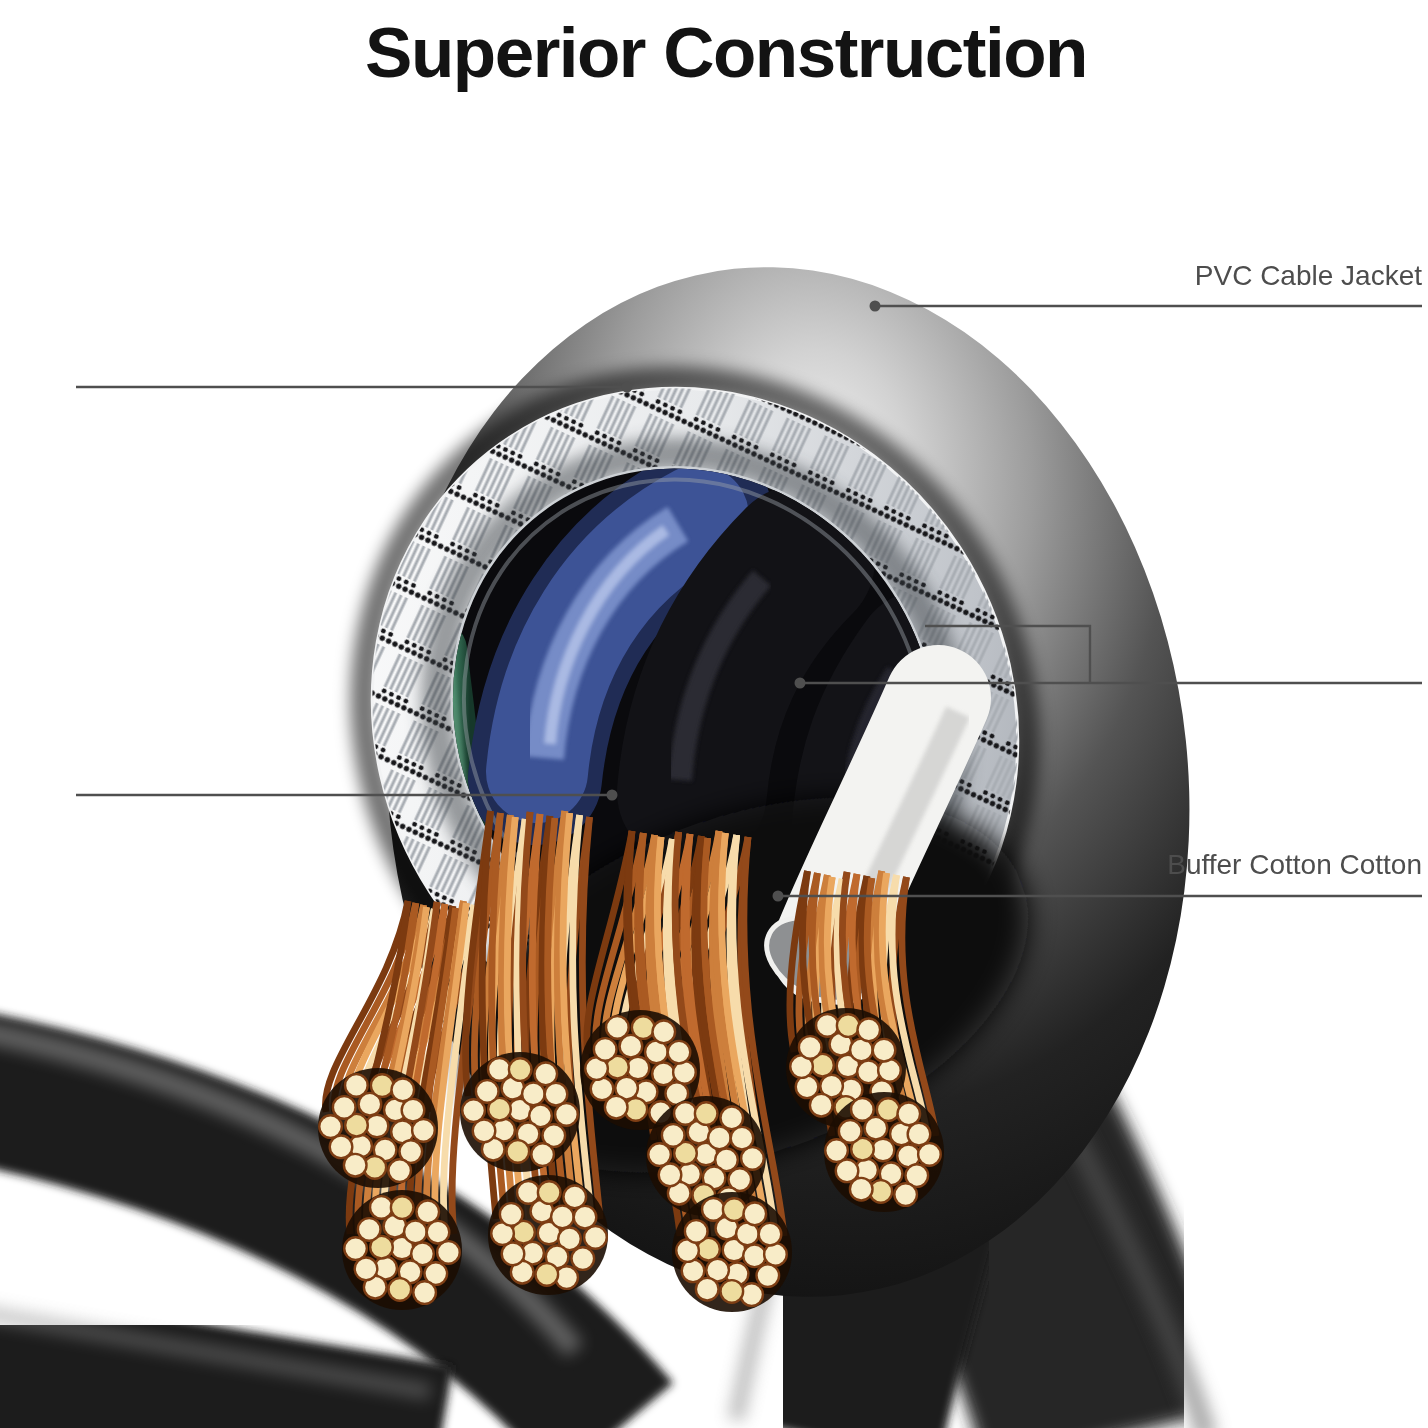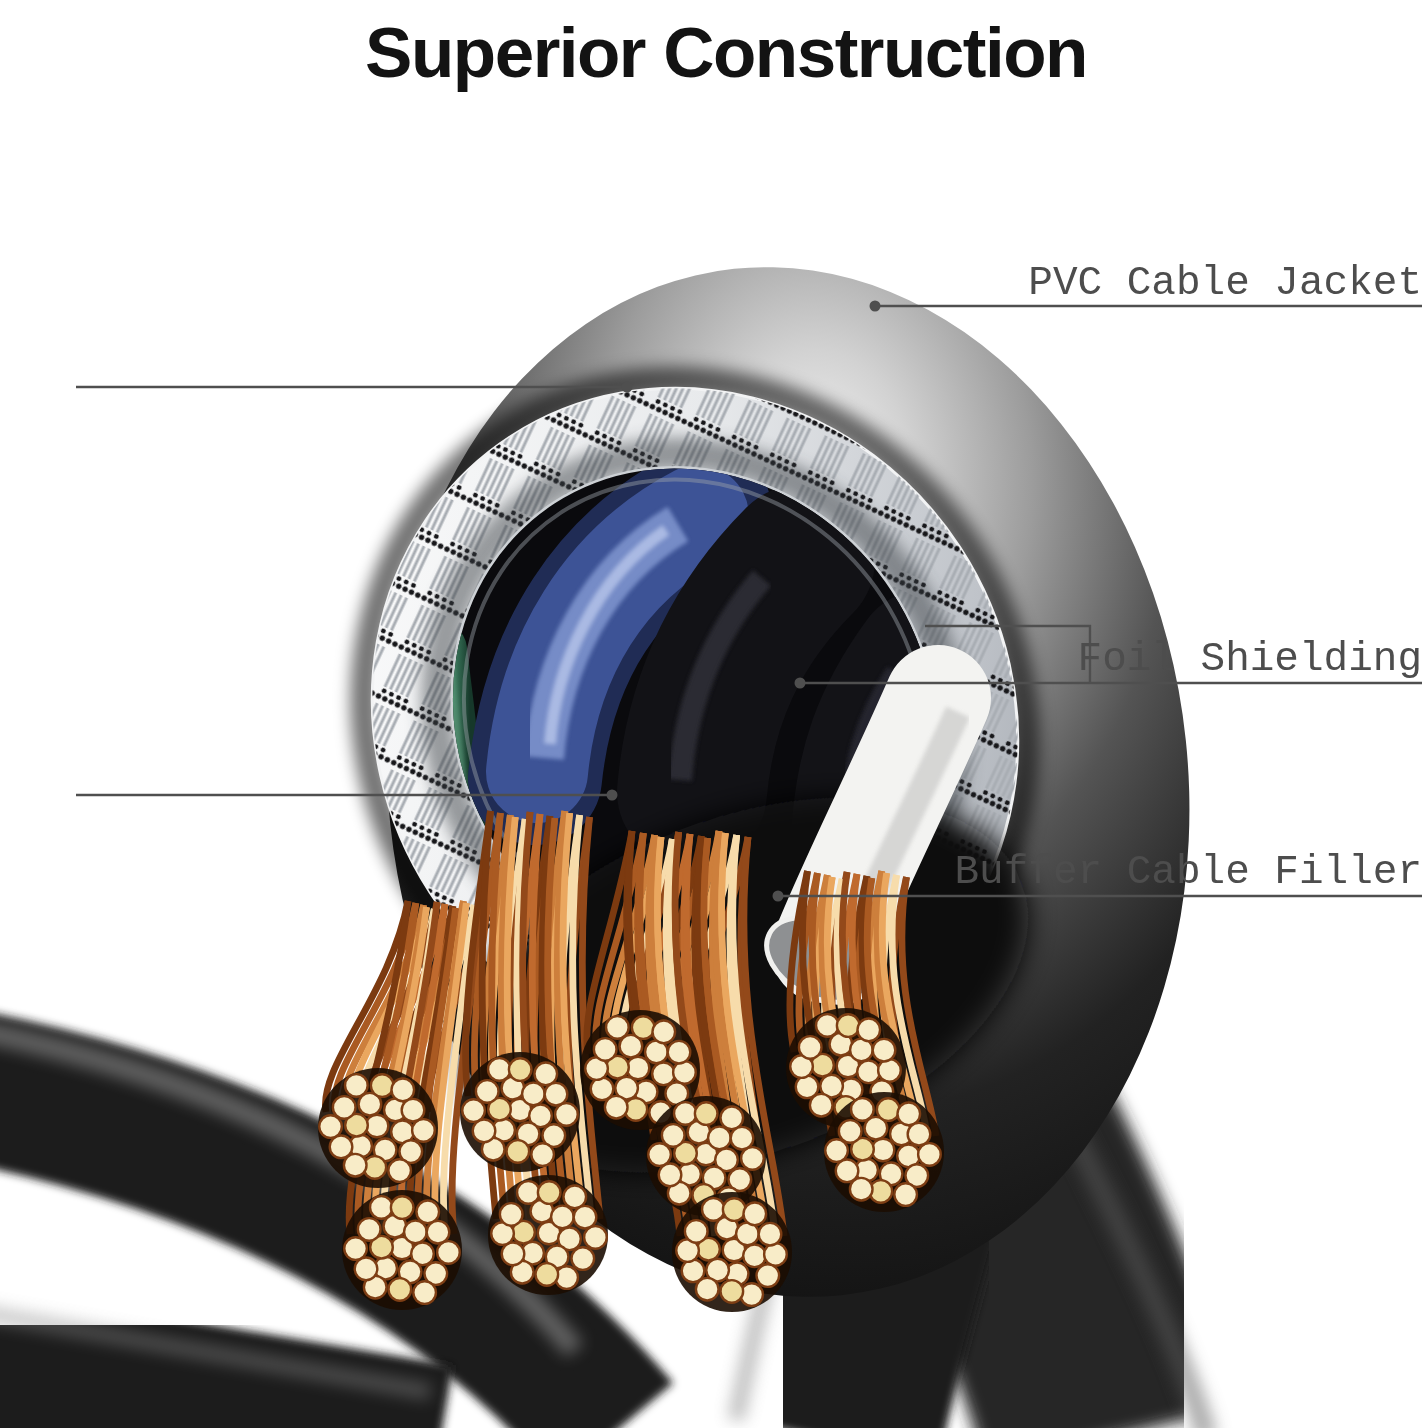--- a/index.html
+++ b/index.html
@@ -1,20 +1,20 @@
 <!DOCTYPE html>
 <html><head>
 <meta charset="utf-8">
 <style>
   html,body{margin:0;padding:0;background:#fff;}
   .stage{position:relative;width:1428px;height:1428px;background:#ffffff;overflow:hidden;
          font-family:"Liberation Sans",sans-serif;}
   .page-title{position:absolute;top:0px;left:0;width:100%;margin:12px;text-align:center;
               font-size:71px;font-weight:bold;color:#131313;letter-spacing:-1.5px;}
-  .callout-label{position:absolute;font-size:41px;color:#4d4d4d;line-height:1.26;white-space:nowrap;font-family:Liberation Mono, monospace;}
+  .callout-label{position:absolute;font-size:28px;color:#4d4d4d;line-height:1.26;white-space:nowrap;}
   .callout-label.wrap{white-space:normal;}
   .art{position:absolute;left:0;top:0;width:1428px;height:1428px;}
 </style>
 </head>
 <body>
 
 <div class="stage">
 
   <h1 class="page-title">Superior Construction</h1>
 
@@ -447,17 +447,16 @@
       <line x1="76" y1="795" x2="612" y2="795"></line>
         <circle cx="612" cy="795" r="5.5" stroke="none"></circle>
       <line x1="778" y1="896" x2="1422" y2="896"></line>
         <circle cx="778" cy="896" r="5.5" stroke="none"></circle>
     </g>
   </svg>
 
   <div class="callout-label" style="right:6px; top:258px; text-align:right;">PVC Cable Jacket</div>
 
 
-  <div class="callout-label" style="right:6px; top:634px; text-align:right;">Foil Shielding</div>
-
-
-  <div class="callout-label" style="right:6px; top:847px; text-align:right;">Buffer Cable Filler</div>
+
+
+  <div class="callout-label" style="right:6px; top:847px; text-align:right;">Buffer Cotton Cotton</div>
 </div>
 
 </body></html>

